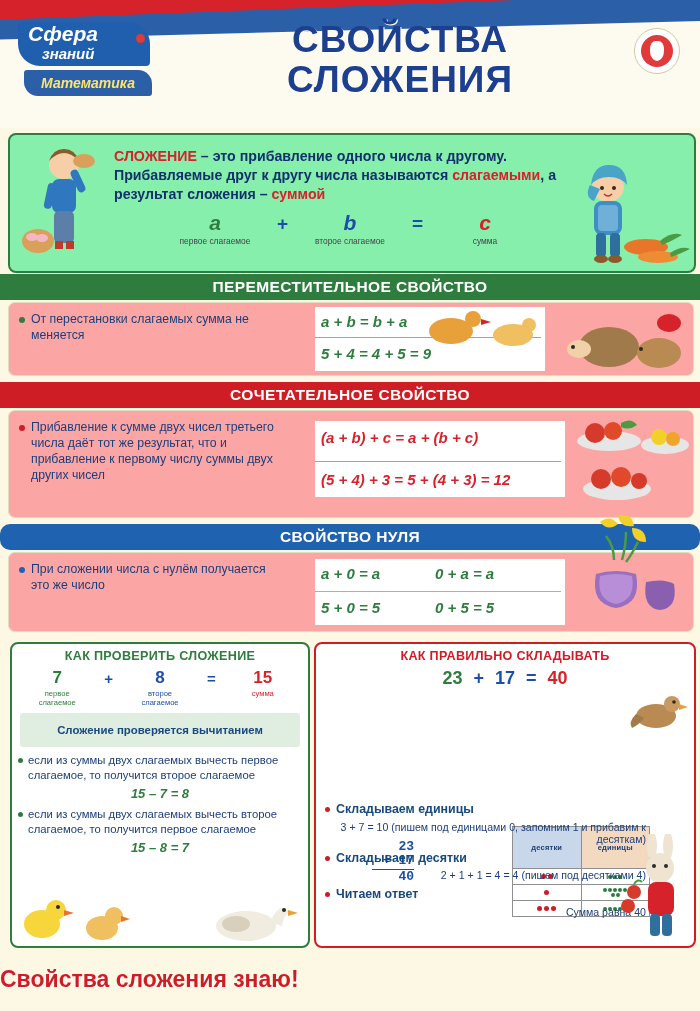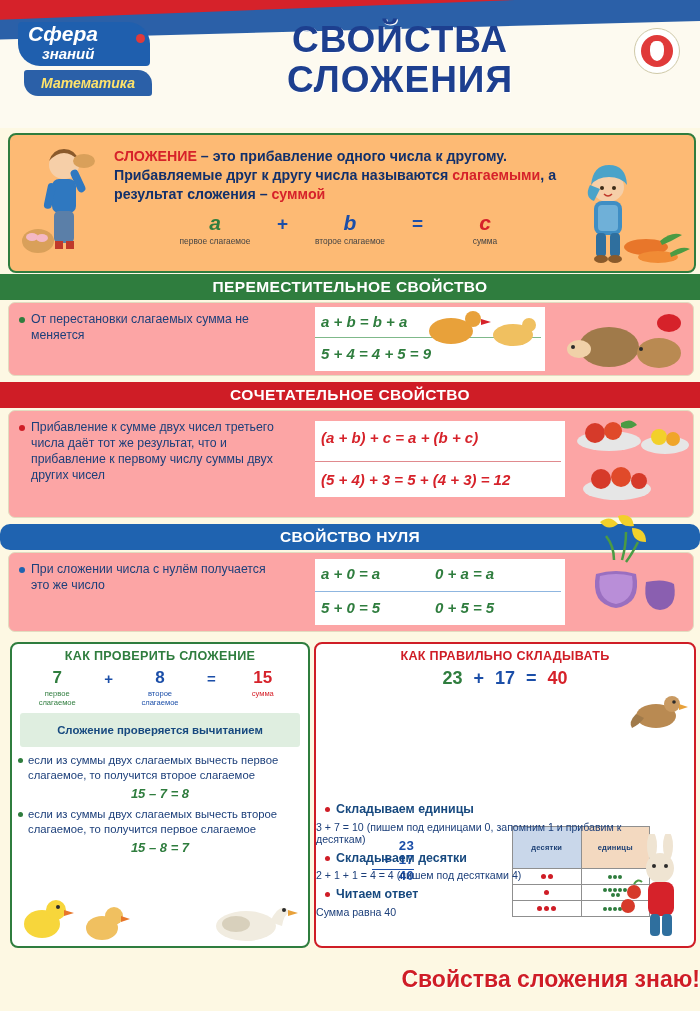--- a/index.html
+++ b/index.html
@@ -127,21 +127,21 @@
     width: 14px; height: 20px;
     background: #ffffff;
     border-radius: 40% 40% 50% 50%;
   }
 
   
   .def-wrap {
     position: absolute;
     left: 8px; top: 133px;
     width: 684px; height: 136px;
-    background: #fdba74;
+    background: #86efac;
     border: 2px solid #2f7d3e;
     border-radius: 8px;
     overflow: hidden;
   }
   .def-text {
     position: absolute;
     left: 104px; top: 12px;
     width: 470px;
     font-size: 14.2px;
     line-height: 19px;
@@ -294,21 +294,21 @@
     position: absolute;
     left: -11px; top: 5px;
     width: 5px; height: 5px;
     border-radius: 50%;
     background: #cf1d26;
   }
   .step-note {
     font-size: 10.6px;
     font-weight: normal;
     color: #1c3f7a;
-    text-align: left;
+    text-align: right;
     margin-top: 3px;
   }
   .col-add {
     position: absolute;
     left: 56px; top: 196px;
     font-family: "Liberation Mono", monospace;
     font-size: 13px;
     font-weight: bold;
     color: #1b4ea8;
     line-height: 14px;
@@ -345,21 +345,21 @@
   }
   .pt-cell:last-child { border-right: none; }
   .dot-r { width: 5px; height: 5px; border-radius: 50%; background: #cf1d26; }
   .dot-g { width: 4px; height: 4px; border-radius: 50%; background: #2f7d3e; }
   .dotgrid { display: flex; flex-wrap: wrap; width: 28px; gap: 1px; justify-content: center; }
 
   .footer-line {
     position: absolute;
     left: 0; bottom: 18px;
     width: 700px;
-    text-align: right;
+    text-align: left;
     color: #cf1d26;
     font-size: 23px;
     font-weight: bold;
     text-shadow: 1px 1px 0 #ffffff;
   }
 </style>
 </head>
 <body>
 
 <div class="poster">

